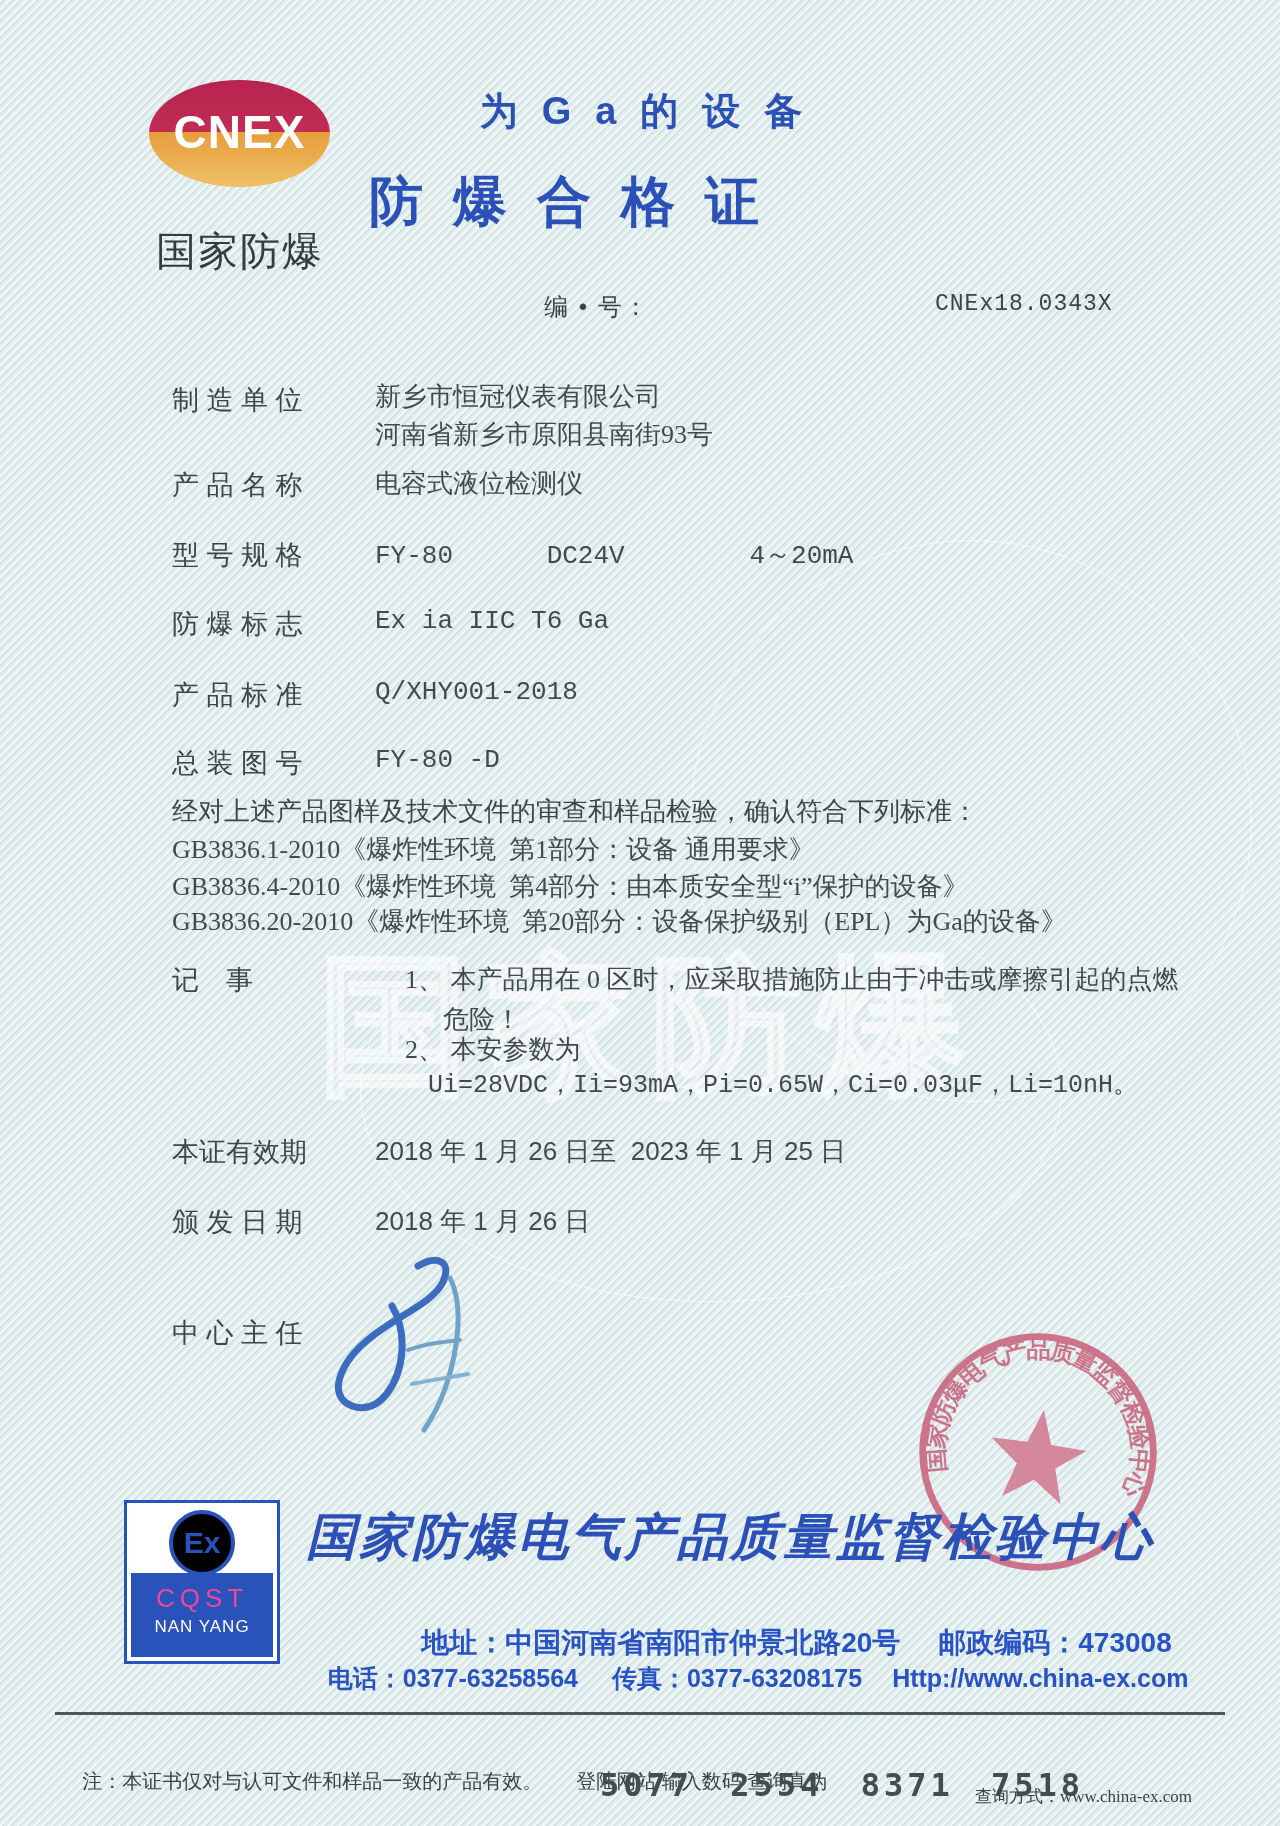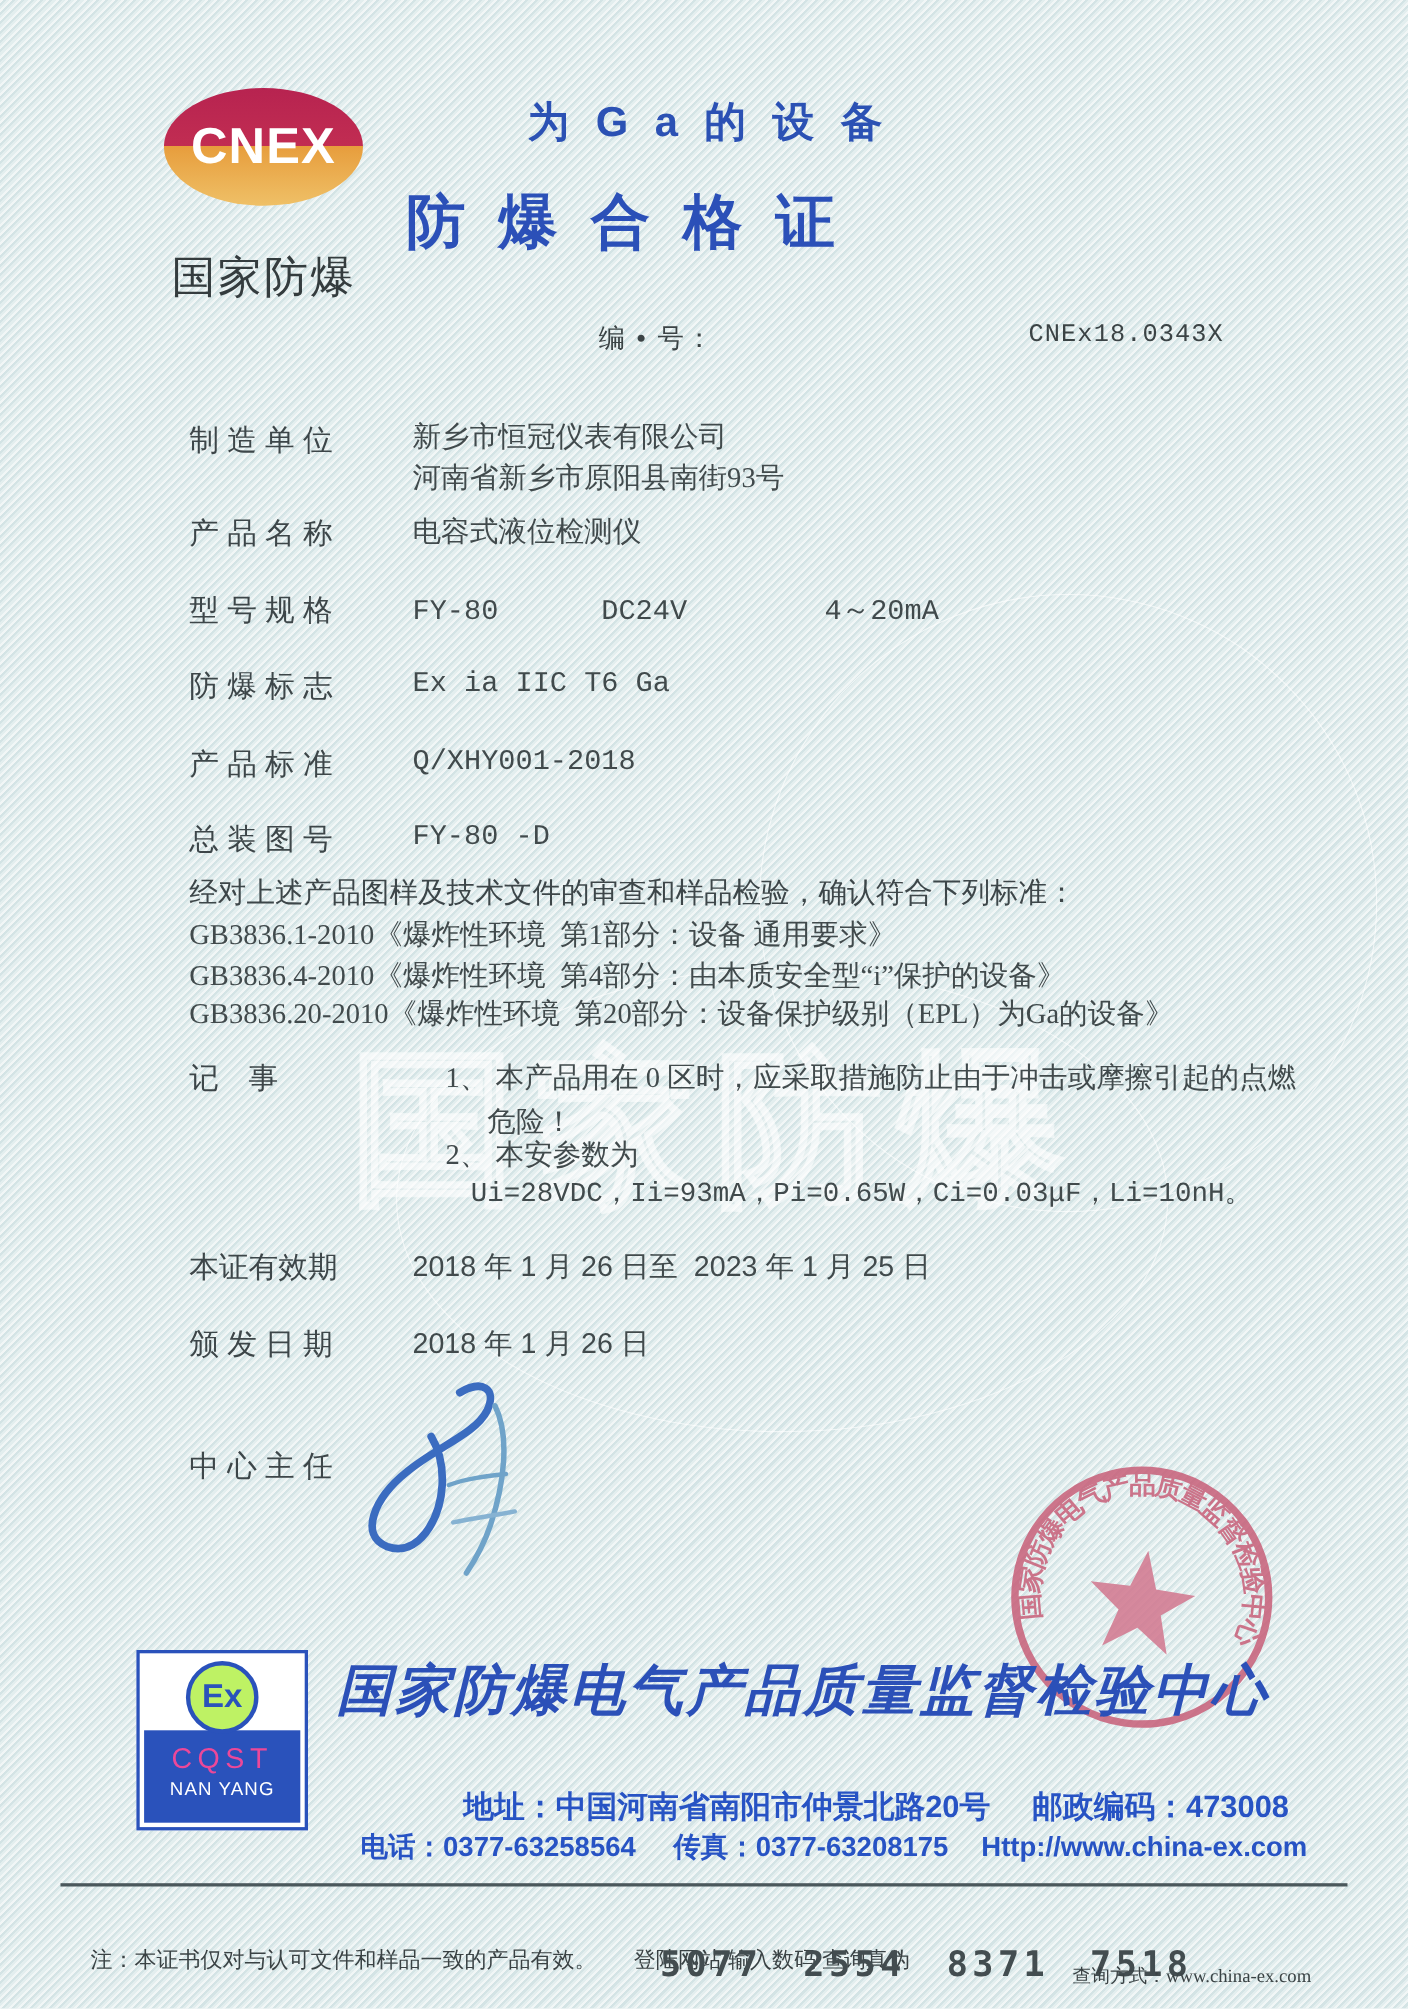--- a/index.html
+++ b/index.html
@@ -54,21 +54,21 @@
   .val{position:absolute;left:375px;font-size:26px;color:#414a4c;white-space:pre;}
   .mono{font-family:"Liberation Mono",monospace;}
   .stline{position:absolute;left:172px;font-size:26px;color:#414a4c;white-space:pre;}
   .noteline{position:absolute;font-size:26px;color:#414a4c;white-space:pre;}
   
   .badge{position:absolute;left:124px;top:1500px;width:142px;height:150px;border:3px solid #2a52bb;background:#fff;padding:4px;}
   .badge-in{position:relative;width:100%;height:100%;background:#fff;}
   .badge-blue{position:absolute;left:0;right:0;bottom:0;height:84px;background:#2a52bb;}
   .badge-circle{
     position:absolute;top:3px;left:50%;transform:translateX(-50%);
-    width:58px;height:58px;border-radius:50%;background:#bef264;border:4px solid #2a52bb;z-index:2;
+    width:58px;height:58px;border-radius:50%;background:#000000;border:4px solid #2a52bb;z-index:2;
     display:flex;align-items:center;justify-content:center;
     color:#2a52bb;font-weight:bold;font-size:30px;font-family:"Liberation Sans",sans-serif;
   }
   .badge-cqst{position:absolute;left:0;right:0;top:76px;text-align:center;color:#ec4899;font-size:26px;letter-spacing:5px;font-family:"Liberation Sans",sans-serif;z-index:3;}
   .badge-ny{position:absolute;left:0;right:0;top:110px;text-align:center;color:#fff;font-size:17px;letter-spacing:1px;font-family:"Liberation Sans",sans-serif;z-index:3;}
   .org-name{
     position:absolute;left:306px;top:1504px;width:880px;
     color:#2b50b8;font-size:50px;font-weight:bold;font-style:italic;letter-spacing:3px;
     font-family:"DejaVu Serif",serif;white-space:nowrap;
   }

